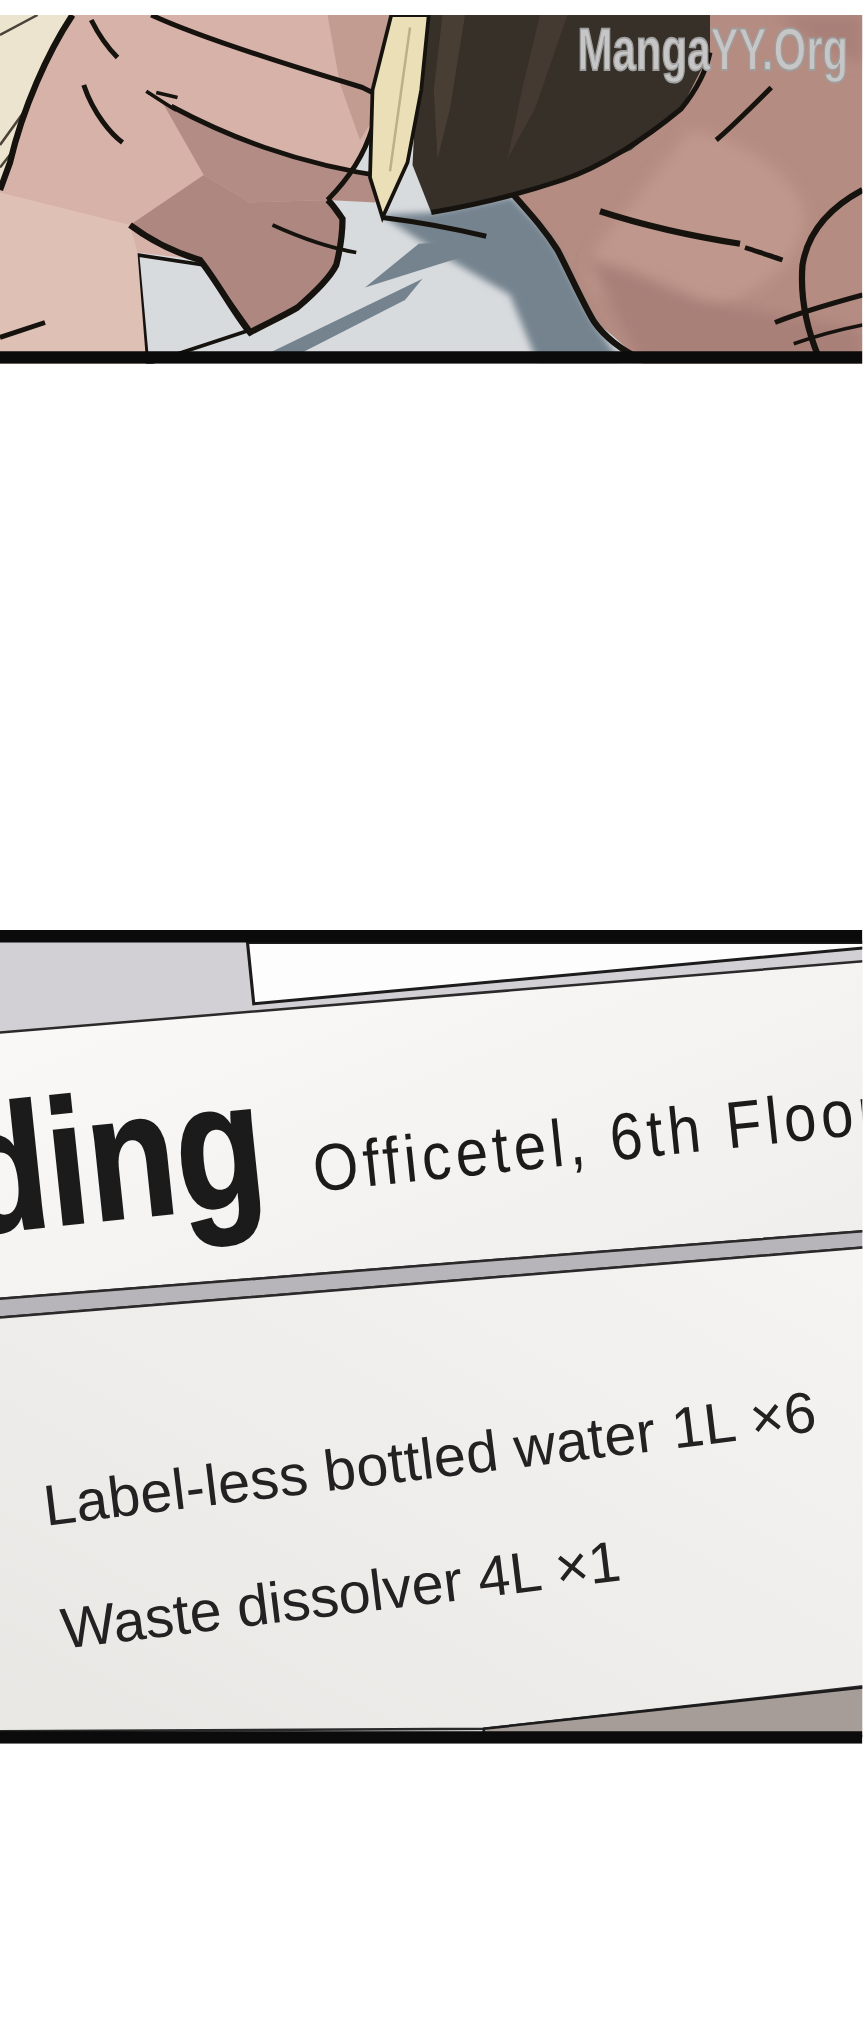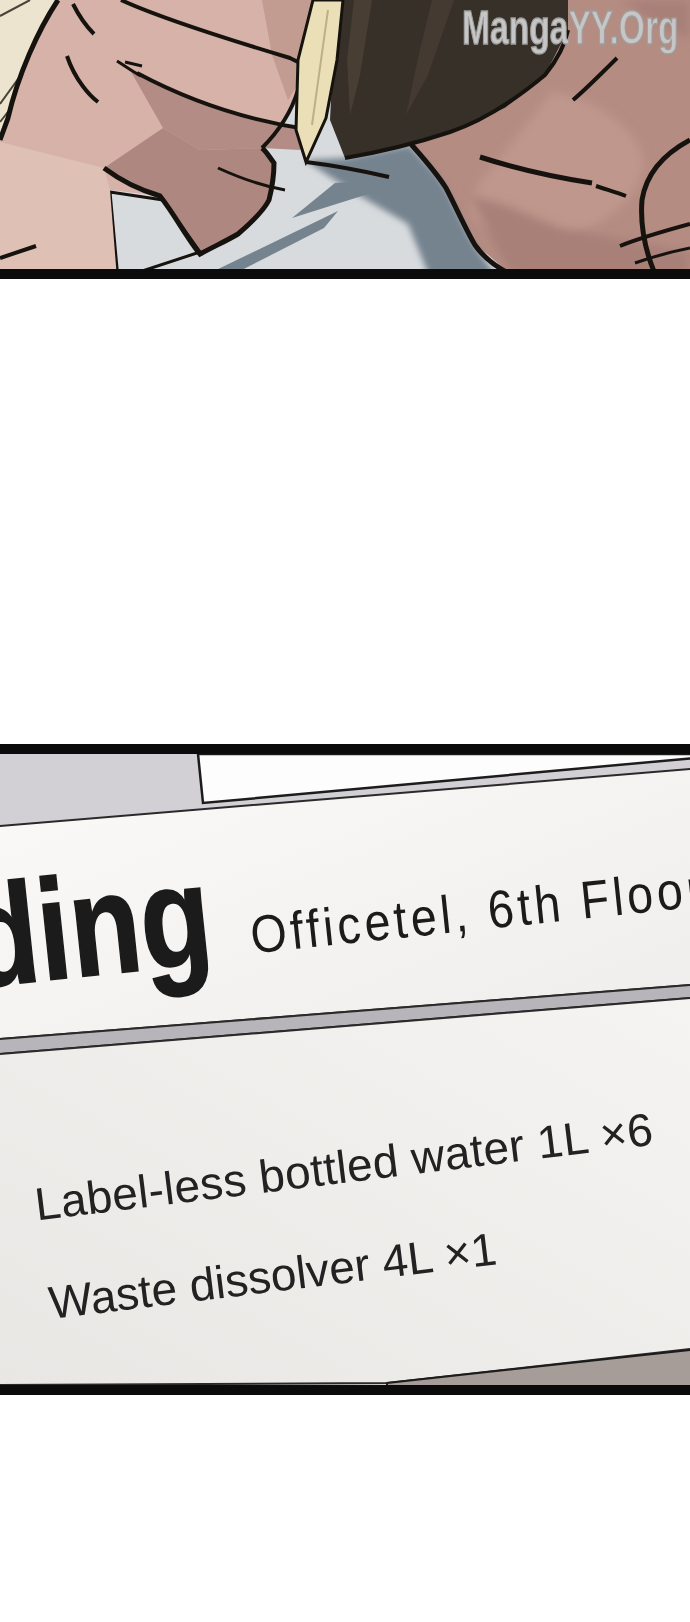--- a/index.html
+++ b/index.html
@@ -3,21 +3,21 @@
 <meta charset="utf-8">
 <style>
   html,body{margin:0;padding:0;background:#ffffff;}
   body{width:690px;height:1622px;position:relative;overflow:hidden;
        font-family:"Liberation Sans", sans-serif;}
   .abs{position:absolute;}
 </style>
 </head>
 <body>
 
-<div class="abs" style="left:0;top:0;width:596px;height:279px;">
+<div class="abs" style="left:0;top:12px;width:596px;height:279px;">
 <svg width="690" height="279" viewBox="0 0 690 279" xmlns="http://www.w3.org/2000/svg">
   <defs>
     <filter id="b5" x="-30%" y="-30%" width="160%" height="160%">
           <feGaussianBlur stdDeviation="5"></feGaussianBlur>
         </filter>
     <filter id="b3" x="-30%" y="-30%" width="160%" height="160%">
           <feGaussianBlur stdDeviation="3"></feGaussianBlur>
         </filter>
   </defs>
 

